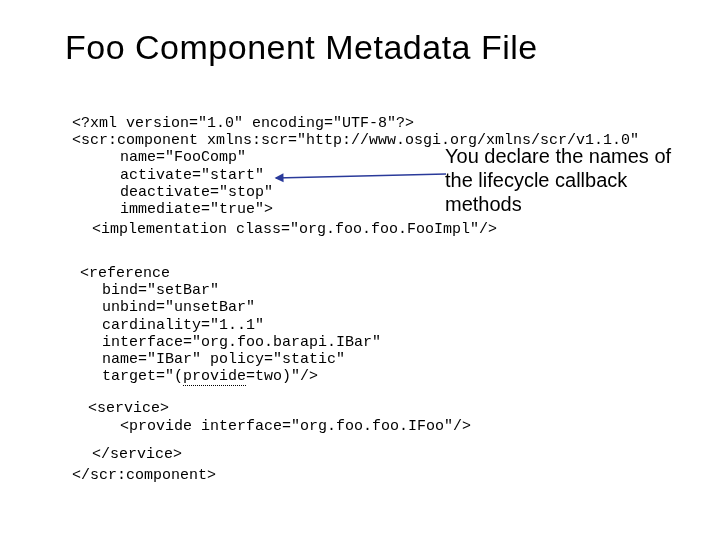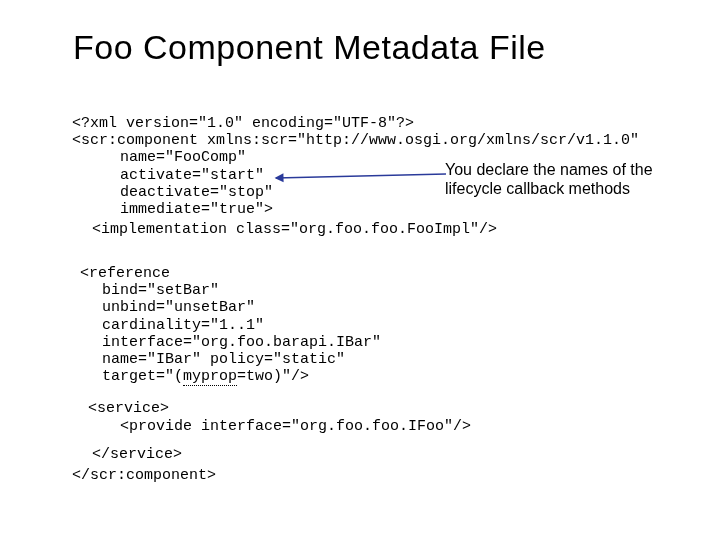--- a/index.html
+++ b/index.html
@@ -10,21 +10,21 @@
     background: #fff;
     font-family: Arial, Helvetica, sans-serif;
     position: relative;
     overflow: hidden;
   }
   .title {
     font-size: 34px;
     font-weight: 400;
     position: absolute;
     top: 28px;
-    left: 73px;
+    left: 65px;
     letter-spacing: 0.5px;
   }
   .code {
     font-family: "Courier New", Courier, monospace;
     font-size: 15px;
     line-height: 1.15;
     white-space: pre;
     position: absolute;
     left: 72px;
   }
@@ -47,23 +47,23 @@
   .l17 { top: 446px; left: 92px; }
   .l18 { top: 467px; left: 72px; }
   .dotted {
     border-bottom: 1px dotted #000;
     display: inline;
     padding-bottom: 0;
   }
   .annot {
     position: absolute;
     font-family: Arial, Helvetica, sans-serif;
-    font-size: 16px;
+    font-size: 20px;
     line-height: 1.2;
-    top: 160px;
+    top: 144px;
     left: 445px;
     width: 230px;
   }
   .arrow {
     position: absolute;
     top: 172px;
     left: 268px;
     width: 180px;
     height: 12px;
     pointer-events: none;
@@ -80,21 +80,21 @@
 <div class="code l4">activate="start"</div>
 <div class="code l5">deactivate="stop"</div>
 <div class="code l6">immediate="true"&gt;</div>
 <div class="code l7">&lt;implementation class="org.foo.foo.FooImpl"/&gt;</div>
 <div class="code l8">&lt;reference</div>
 <div class="code l9">bind="setBar"</div>
 <div class="code l10">unbind="unsetBar"</div>
 <div class="code l11">cardinality="1..1"</div>
 <div class="code l12">interface="org.foo.barapi.IBar"</div>
 <div class="code l13">name="IBar" policy="static"</div>
-<div class="code l14"><span>target="(</span><span class="dotted">myprop</span><span>=two)"/&gt;</span></div>
+<div class="code l14"><span>target="(</span><span class="dotted">provide</span><span>=two)"/&gt;</span></div>
 <div class="code l15">&lt;service&gt;</div>
 <div class="code l16">&lt;provide interface="org.foo.foo.IFoo"/&gt;</div>
 <div class="code l17">&lt;/service&gt;</div>
 <div class="code l18">&lt;/scr:component&gt;</div>
 
 <svg class="arrow" viewBox="0 0 180 12">
   <defs>
     <marker id="ah" markerWidth="8" markerHeight="8" refX="1" refY="3" orient="auto">
       <path d="M6,0 L0,3 L6,6 Z" fill="#2a3a9a"></path>
     </marker>

